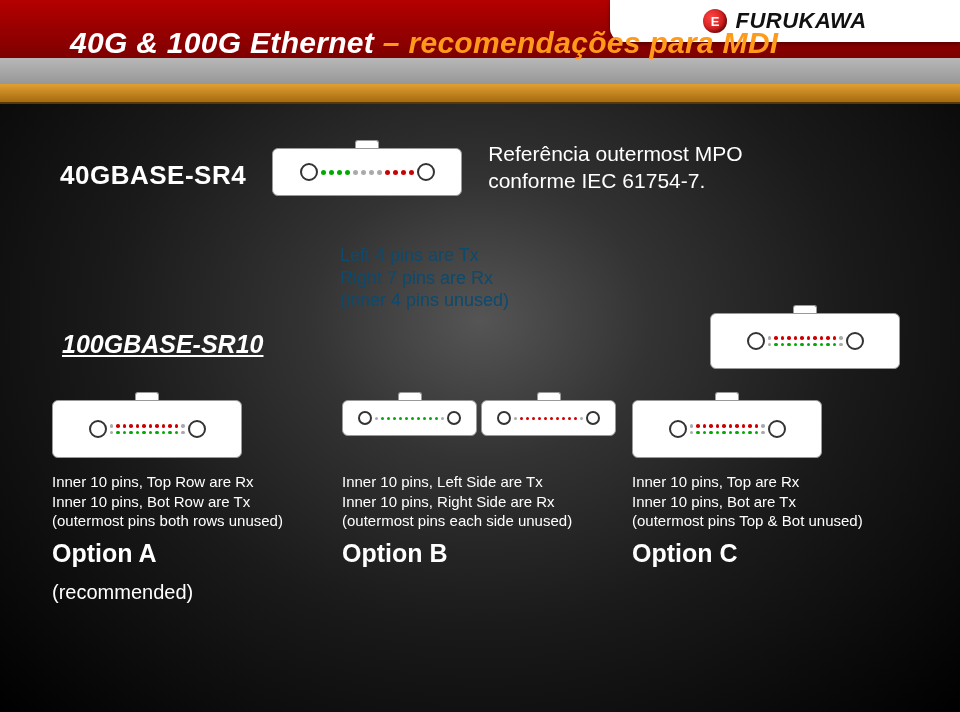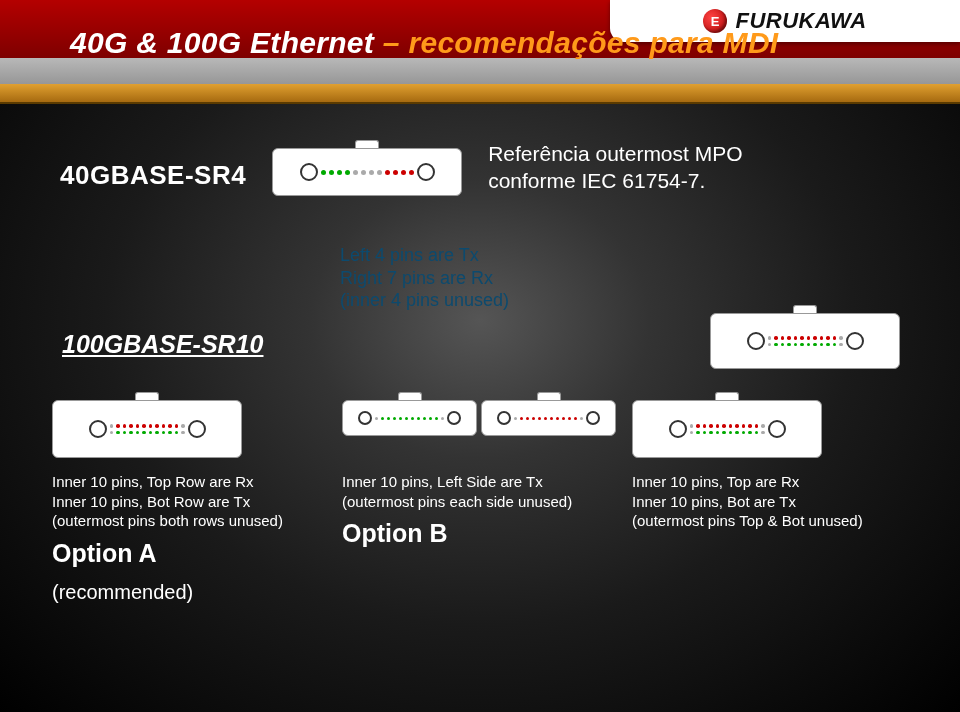--- a/index.html
+++ b/index.html
@@ -317,20 +317,21 @@
                 <span class="dot tiny r"></span>
                 <span class="dot tiny x"></span>
             </div>
             <div class="hole"></div>
           </div>
         </div>
       </div>
     </div>
     <div class="opt-desc" style="margin-top:36px;">
       <div>Inner 10 pins, Left Side are Tx</div>
+      <div>Inner 10 pins, Right Side are Rx</div>
       <div>(outermost pins each side unused)</div>
     </div>
     <div class="opt-title">Option B</div>
     <div class="opt-sub"></div>
   </div>
 
   <div class="opt">
     <div class="mpo">
       <div class="tab"></div>
       <div class="shell" style="width:190px;height:58px;">
@@ -368,16 +369,17 @@
           </div>
           <div class="hole big"></div>
         </div>
       </div>
     </div>
     <div class="opt-desc">
       <div>Inner 10 pins, Top are Rx</div>
       <div>Inner 10 pins, Bot are Tx</div>
       <div>(outermost pins Top &amp; Bot unused)</div>
     </div>
+    <div class="opt-title">Option C</div>
     <div class="opt-sub"></div>
   </div>
 
 </div>
 
 </body></html>

